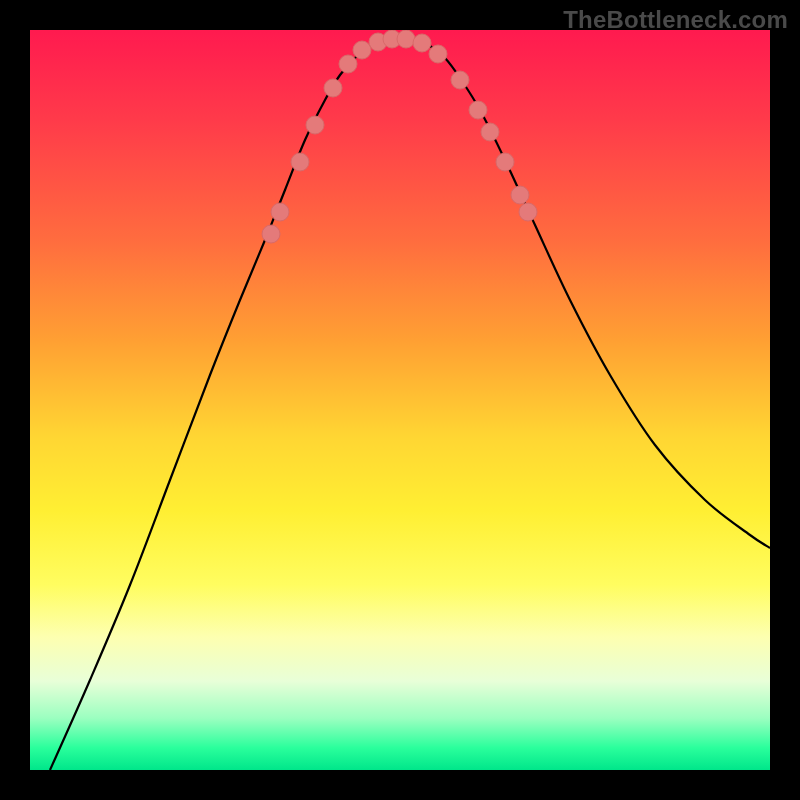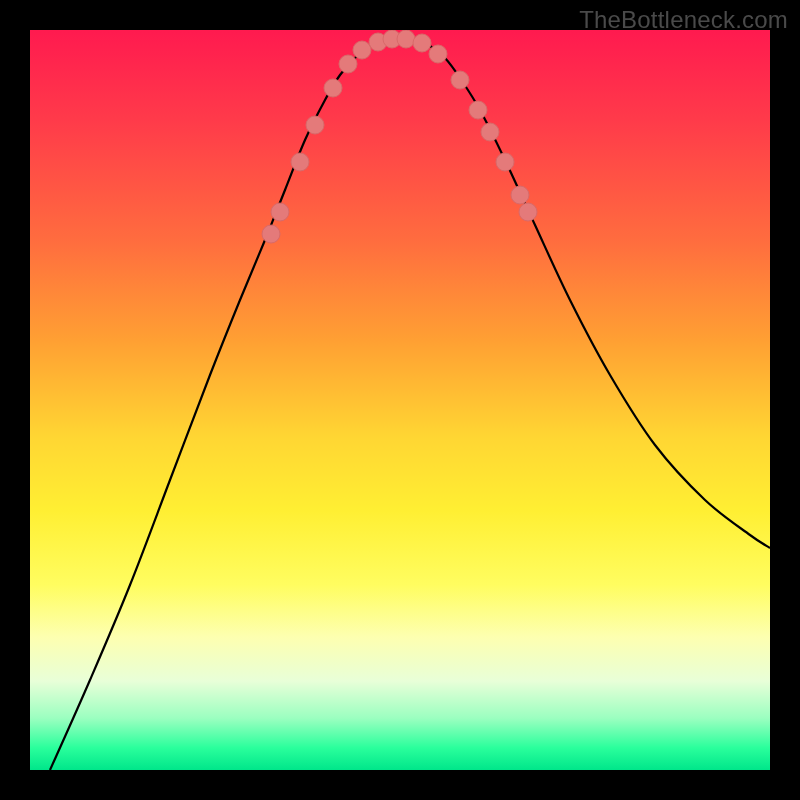--- a/index.html
+++ b/index.html
@@ -39,21 +39,21 @@
       #2aff9c 97%,
       #00e68a 100%
     );
   }
   .watermark {
     position: absolute;
     top: 6px;
     right: 12px;
     color: #4a4a4a;
     font-size: 24px;
-    font-weight: 400;
+    font-weight: 700;
     letter-spacing: 0.2px;
   }
   svg.curve {
     position: absolute;
     top: 0;
     left: 0;
   }
   .dot {
     fill: #e47a7a;
     stroke: #d86a6a;

